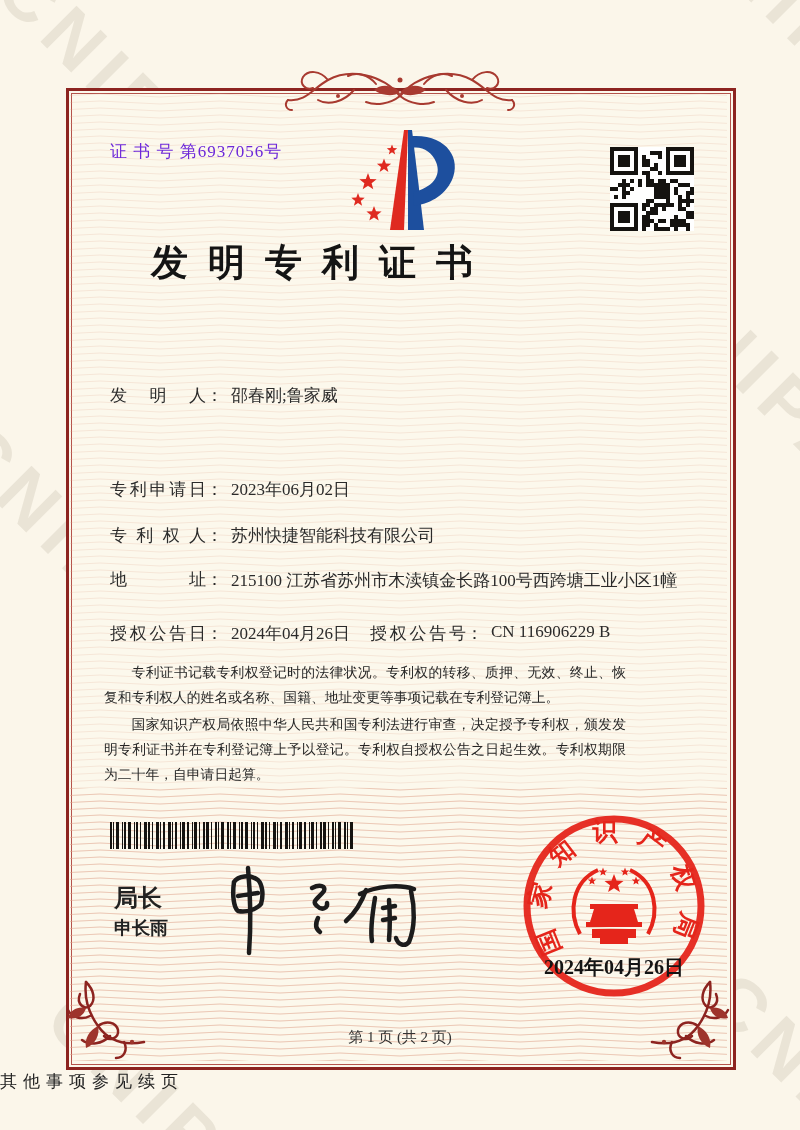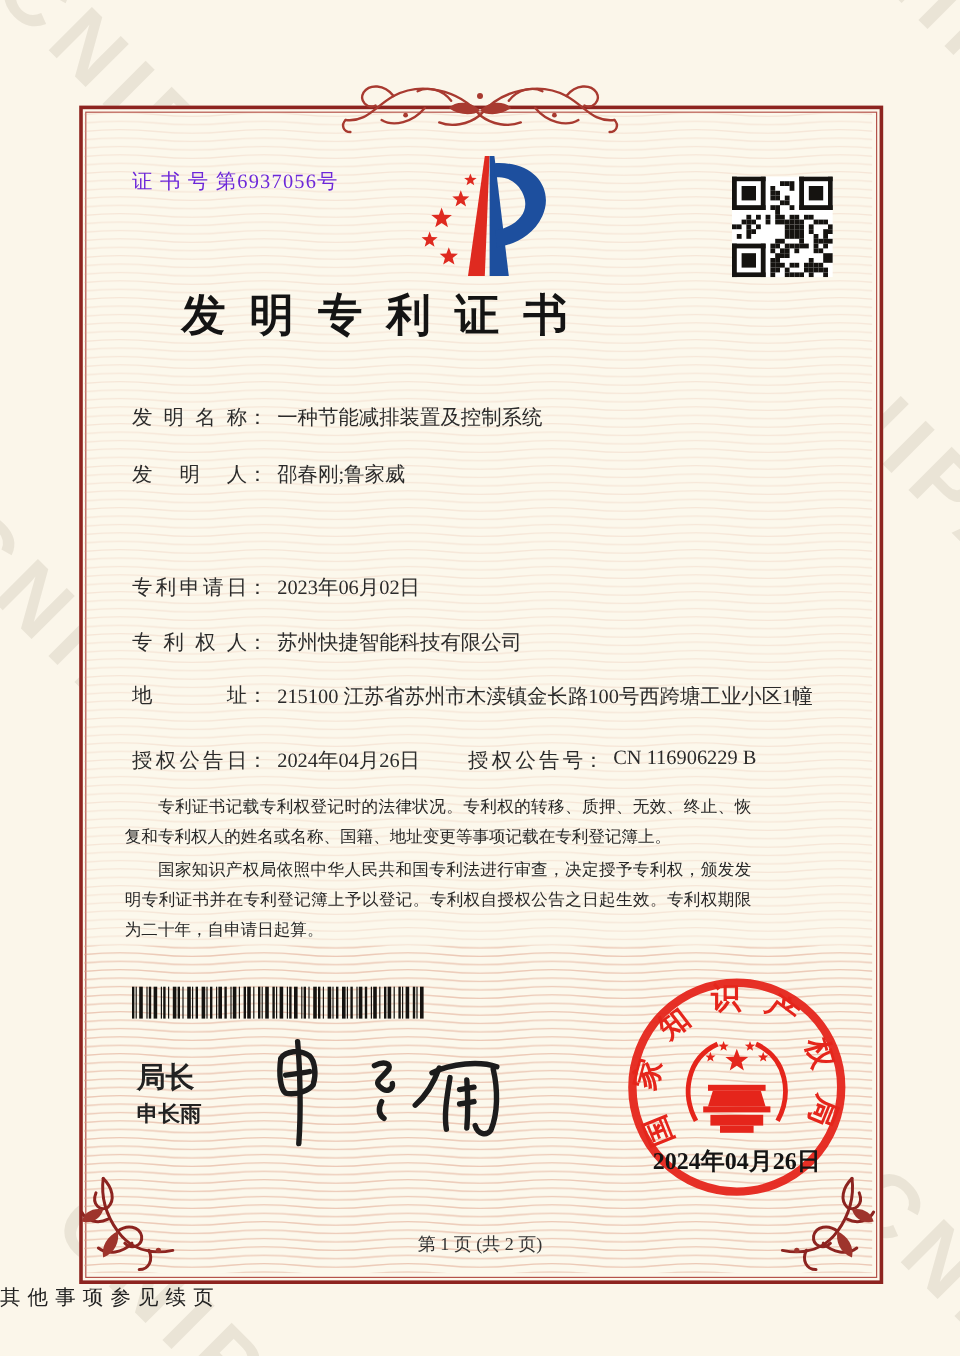--- a/index.html
+++ b/index.html
@@ -21,21 +21,21 @@
   .qr{position:absolute;left:610px;top:147px;}
   .title{position:absolute;left:0;top:238px;width:644px;text-align:center;
          font-size:37px;font-weight:700;letter-spacing:20px;margin-right:-20px;color:#141414;}
   
   .frow{position:absolute;left:110px;font-size:17px;color:#2b2b2b;}
   .flabel{display:inline-block;width:96px;text-align:justify;text-align-last:justify;
           vertical-align:top;}
   .fcolon{display:inline-block;vertical-align:top;}
   .fvalue{display:inline-block;margin-left:8px;vertical-align:top;}
   .fvalue-wrap{width:466px;line-height:25px;}
-  .frow-right{position:absolute;left:390px;font-size:17px;}
+  .frow-right{position:absolute;left:370px;font-size:17px;}
   
   .body-text{position:absolute;left:104px;top:660px;width:522px;font-size:13.8px;
              line-height:25px;color:#262626;text-align:justify;}
   .body-text p{margin:0 0 2px 0;text-indent:2em;}
   
   .barcode{position:absolute;left:110px;top:822px;}
   .sig-title{position:absolute;left:114px;top:882px;font-size:24px;font-weight:600;
              font-family:"Liberation Sans", sans-serif;color:#222;}
   .sig-name{position:absolute;left:114px;top:916px;font-size:18px;font-weight:600;
             font-family:"Liberation Sans", sans-serif;color:#222;}
@@ -280,23 +280,20 @@
         <rect x="48" y="80" width="4" height="4"></rect>
         <rect x="52" y="80" width="4" height="4"></rect>
         <rect x="56" y="80" width="4" height="4"></rect>
         <rect x="64" y="80" width="4" height="4"></rect>
         <rect x="76" y="80" width="4" height="4"></rect>
       </g>
   </svg>
 
   <div class="title">发明专利证书</div>
 
-  <div class="frow" style="top:336px;">
-    <span class="flabel">发明名称</span><span class="fcolon">：</span><span class="fvalue">一种节能减排装置及控制系统</span>
-  </div>
   <div class="frow" style="top:384px;">
     <span class="flabel">发明人</span><span class="fcolon">：</span><span class="fvalue">邵春刚;鲁家威</span>
   </div>
   <div class="frow" style="top:478px;">
     <span class="flabel">专利申请日</span><span class="fcolon">：</span><span class="fvalue">2023年06月02日</span>
   </div>
   <div class="frow" style="top:524px;">
     <span class="flabel">专利权人</span><span class="fcolon">：</span><span class="fvalue">苏州快捷智能科技有限公司</span>
   </div>
   <div class="frow" style="top:568px;">

